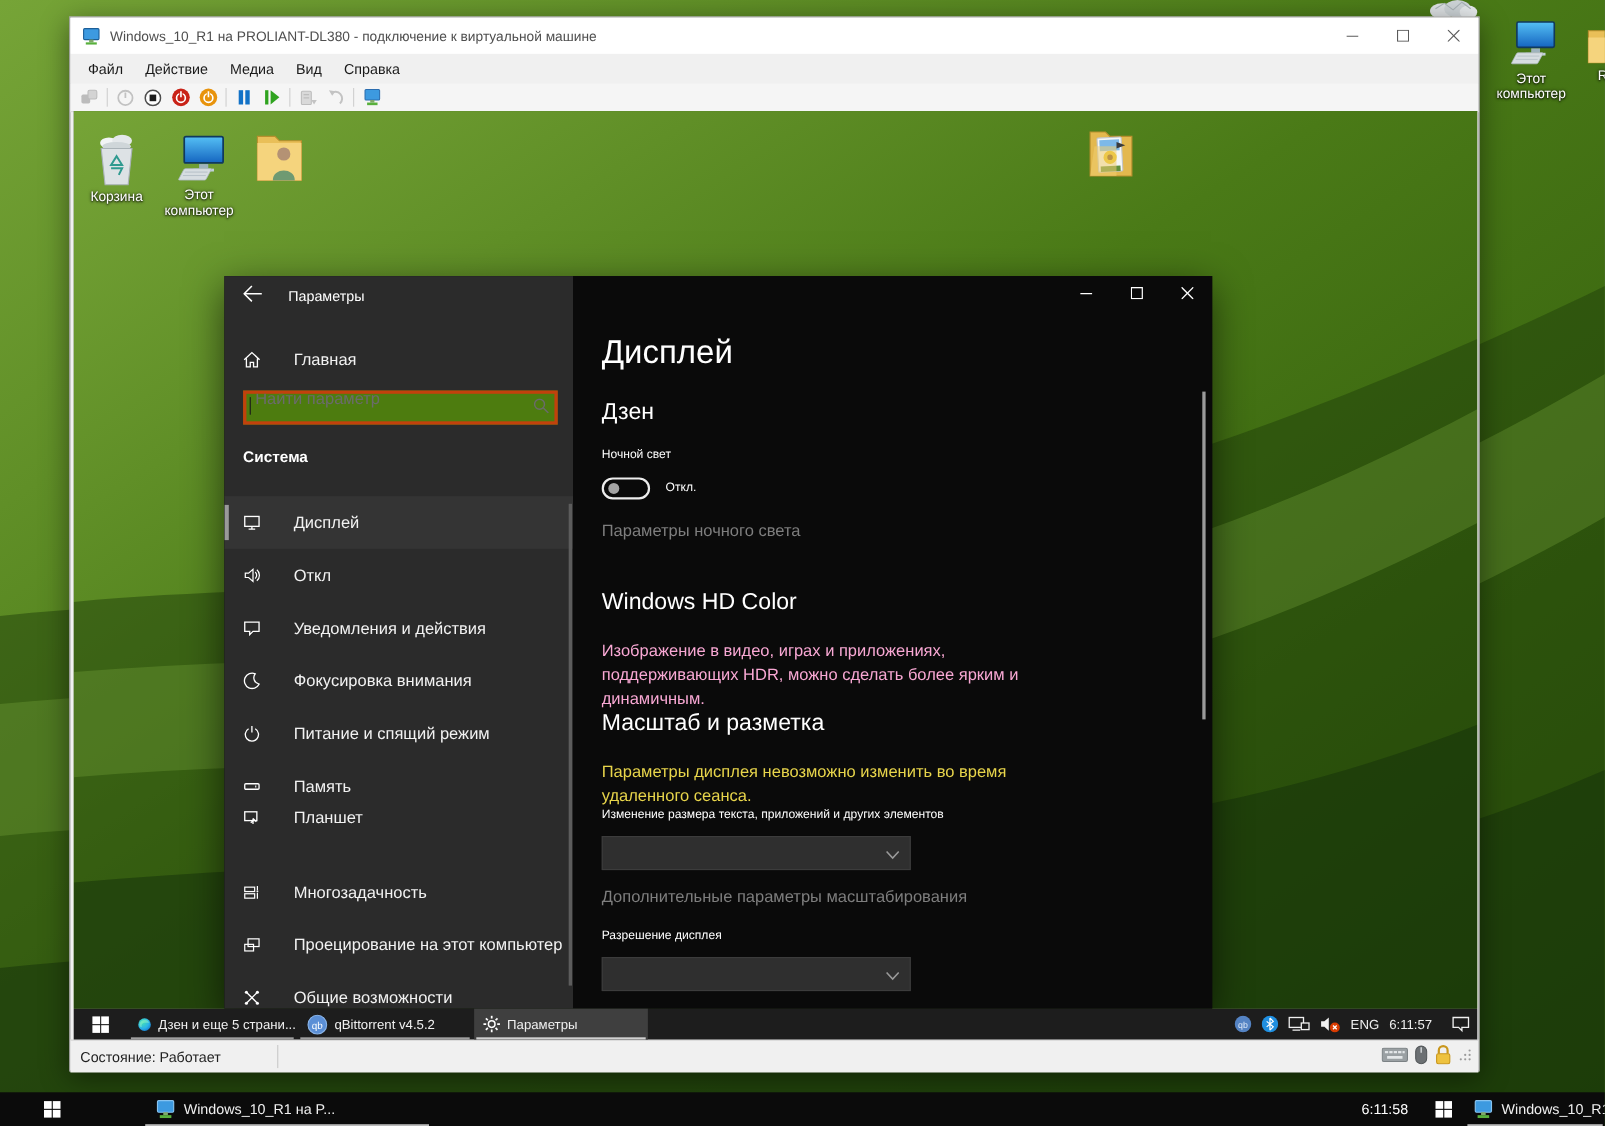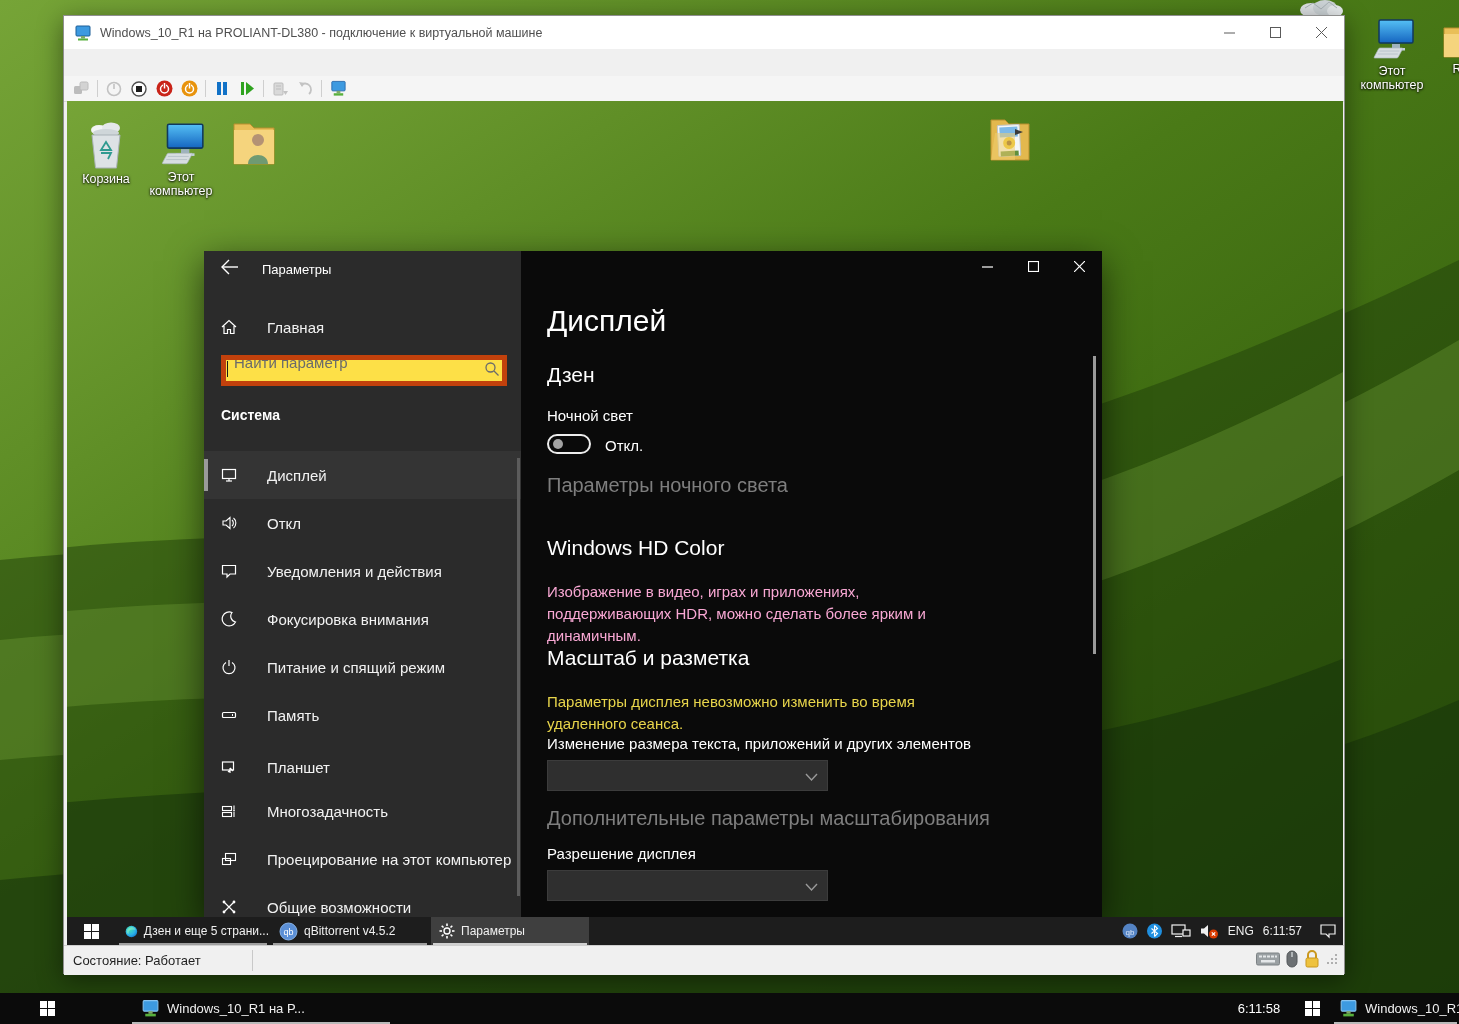--- a/index.html
+++ b/index.html
@@ -35,22 +35,22 @@
   #sidebar { position:absolute; left:0; top:0; width:317px; height:100%; background:#2b2b2b; overflow:hidden; }
   #settings .titlebar-text { position:absolute; left:58px; top:11px; font-size:13px; color:#fff; }
   .navrow { position:absolute; left:0; width:317px; height:48px; display:flex; align-items:center; }
   .navrow .nlbl { margin-left:30px; font-size:15px; color:#f2f2f2; }
   .navrow .nicon { margin-left:17px; width:16px; height:16px; flex:0 0 16px; }
   .navrow.sel { background:#343434; }
   .navrow.sel::before { content:""; position:absolute; left:0; top:8px; bottom:8px; width:4px; background:#9a9a9a; }
   #sc { position:absolute; left:317px; top:0; right:0; bottom:0; background:#0a0a0a; }
   .h1 { font-size:30px; color:#fff; font-weight:normal; }
   .h2 { font-size:21px; color:#fff; font-weight:normal; }
-  .body15 { font-size:15px; color:#fff; }
-  .gray15 { font-size:20px; color:#7e7e7e;text-align:center; }
+  .body15 { font-size:11px; color:#fff; }
+  .gray15 { font-size:15px; color:#7e7e7e;text-align:center; }
   .dim15 { font-size:15px; color:#f9a8d4; line-height:22px; }
   .warn15 { font-size:15px; color:#e8d54b; line-height:22px; }
   .drop { position:absolute; width:281px; height:31px; background:#2f2f2f; border:1px solid #3c3c3c; }
   .drop svg { position:absolute; right:9px; top:9px; }
   .toggle { position:absolute; width:44px; height:20px; border:2px solid #ededed; border-radius:11px; }
   .toggle .knob { position:absolute; left:4px; top:3px; width:10px; height:10px; border-radius:50%; background:#a3a3a3; }
 
   
   #vmtask { position:absolute; left:3px; top:901px; width:1276px; height:28px; background:#1d1d1d; z-index:4; }
   .task { position:absolute; top:0; height:28px; display:flex; align-items:center; }
@@ -70,21 +70,21 @@
   
   #hosttask { position:absolute; left:0; bottom:0; width:1459px; height:31px; background:#0b0b0b; z-index:6; }
   .htask { position:absolute; top:0; height:31px; display:flex; align-items:center; }
   .htask .tl { font-size:13px; color:#f0f0f0; margin-left:7px; white-space:nowrap; }
   .htask .uline { position:absolute; left:2px; right:2px; bottom:0; height:2px; background:#b9b9b9; }
   .hclock { font-size:13px; color:#fff; }
 
   .startlogo { display:grid; grid-template-columns:7px 7px; grid-template-rows:7px 7px; gap:1px; }
   .startlogo div { background:#fff; }
 
-  input.search { width:100%; height:100%; border:5px solid #c2410c; background:#fde047; font-family:"Liberation Sans",sans-serif; font-size:15px; color:#222; padding:0 26px 16px 8px; }
+  input.search { width:100%; height:100%; border:3px solid #c2410c; background:#4d7c0f; font-family:"Liberation Sans",sans-serif; font-size:15px; color:#222; padding:0 26px 16px 8px; }
   input.search::placeholder { color:#6b6b6b; }
 </style>
 </head>
 <body>
 
 <svg width="0" height="0" style="position:absolute">
   <defs>
     <linearGradient id="wallGrad" x1="0" y1="0" x2="1" y2="1">
       <stop offset="0" stop-color="#76a437"></stop>
       <stop offset="0.45" stop-color="#4a7a17"></stop>
@@ -163,20 +163,27 @@
           </span>
         <span class="wctrl">
             <svg width="11" height="11">
               <line x1="0" y1="0" x2="11" y2="11" stroke="#5a5a5a"></line>
               <line x1="11" y1="0" x2="0" y2="11" stroke="#5a5a5a"></line>
             </svg>
           </span>
       </div>
     </div>
 
+    <div id="vmmenu">
+      <span class="mi">Файл</span>
+      <span class="mi">Действие</span>
+      <span class="mi">Медиа</span>
+      <span class="mi">Вид</span>
+      <span class="mi">Справка</span>
+    </div>
 
     <div id="vmtools">
       <span class="tbtn">
         <svg width="17" height="15" viewBox="0 0 17 15">
             <rect x="1" y="5" width="8" height="8" rx="1.5" fill="#bcbcbc"></rect>
             <rect x="7" y="1" width="8" height="8" rx="1.5" fill="#d3d3d3" stroke="#bcbcbc"></rect>
           </svg>
       </span>
       <span class="tsep"></span>
       <span class="tbtn">
@@ -360,21 +367,21 @@
               </svg>
             <span class="nlbl">Память</span>
           </div>
           <div class="navrow" style="top:392px;">
             <svg class="nicon" viewBox="0 0 16 16">
                 <path d="M5,3.5 A6,6 0 1 0 11,3.5" fill="none" stroke="#fff" stroke-width="1.2"></path>
                 <line x1="8" y1="1" x2="8" y2="7" stroke="#fff" stroke-width="1.2"></line>
               </svg>
             <span class="nlbl">Питание и спящий режим</span>
           </div>
-          <div class="navrow" style="top:492px;">
+          <div class="navrow" style="top:468px;">
             <svg class="nicon" viewBox="0 0 16 16">
                 <rect x="1.5" y="3" width="11" height="8" fill="none" stroke="#fff" stroke-width="1.2"></rect>
                 <path d="M9,9 L9,14 M9,9 L12,12 M9,11 L7,13" fill="none" stroke="#fff" stroke-width="1.2"></path>
               </svg>
             <span class="nlbl">Планшет</span>
           </div>
           <div class="navrow" style="top:536px;">
             <svg class="nicon" viewBox="0 0 16 16">
                 <rect x="1.5" y="3.5" width="9" height="4" fill="none" stroke="#fff" stroke-width="1.1"></rect>
                 <rect x="1.5" y="9.5" width="9" height="4" fill="none" stroke="#fff" stroke-width="1.1"></rect>

